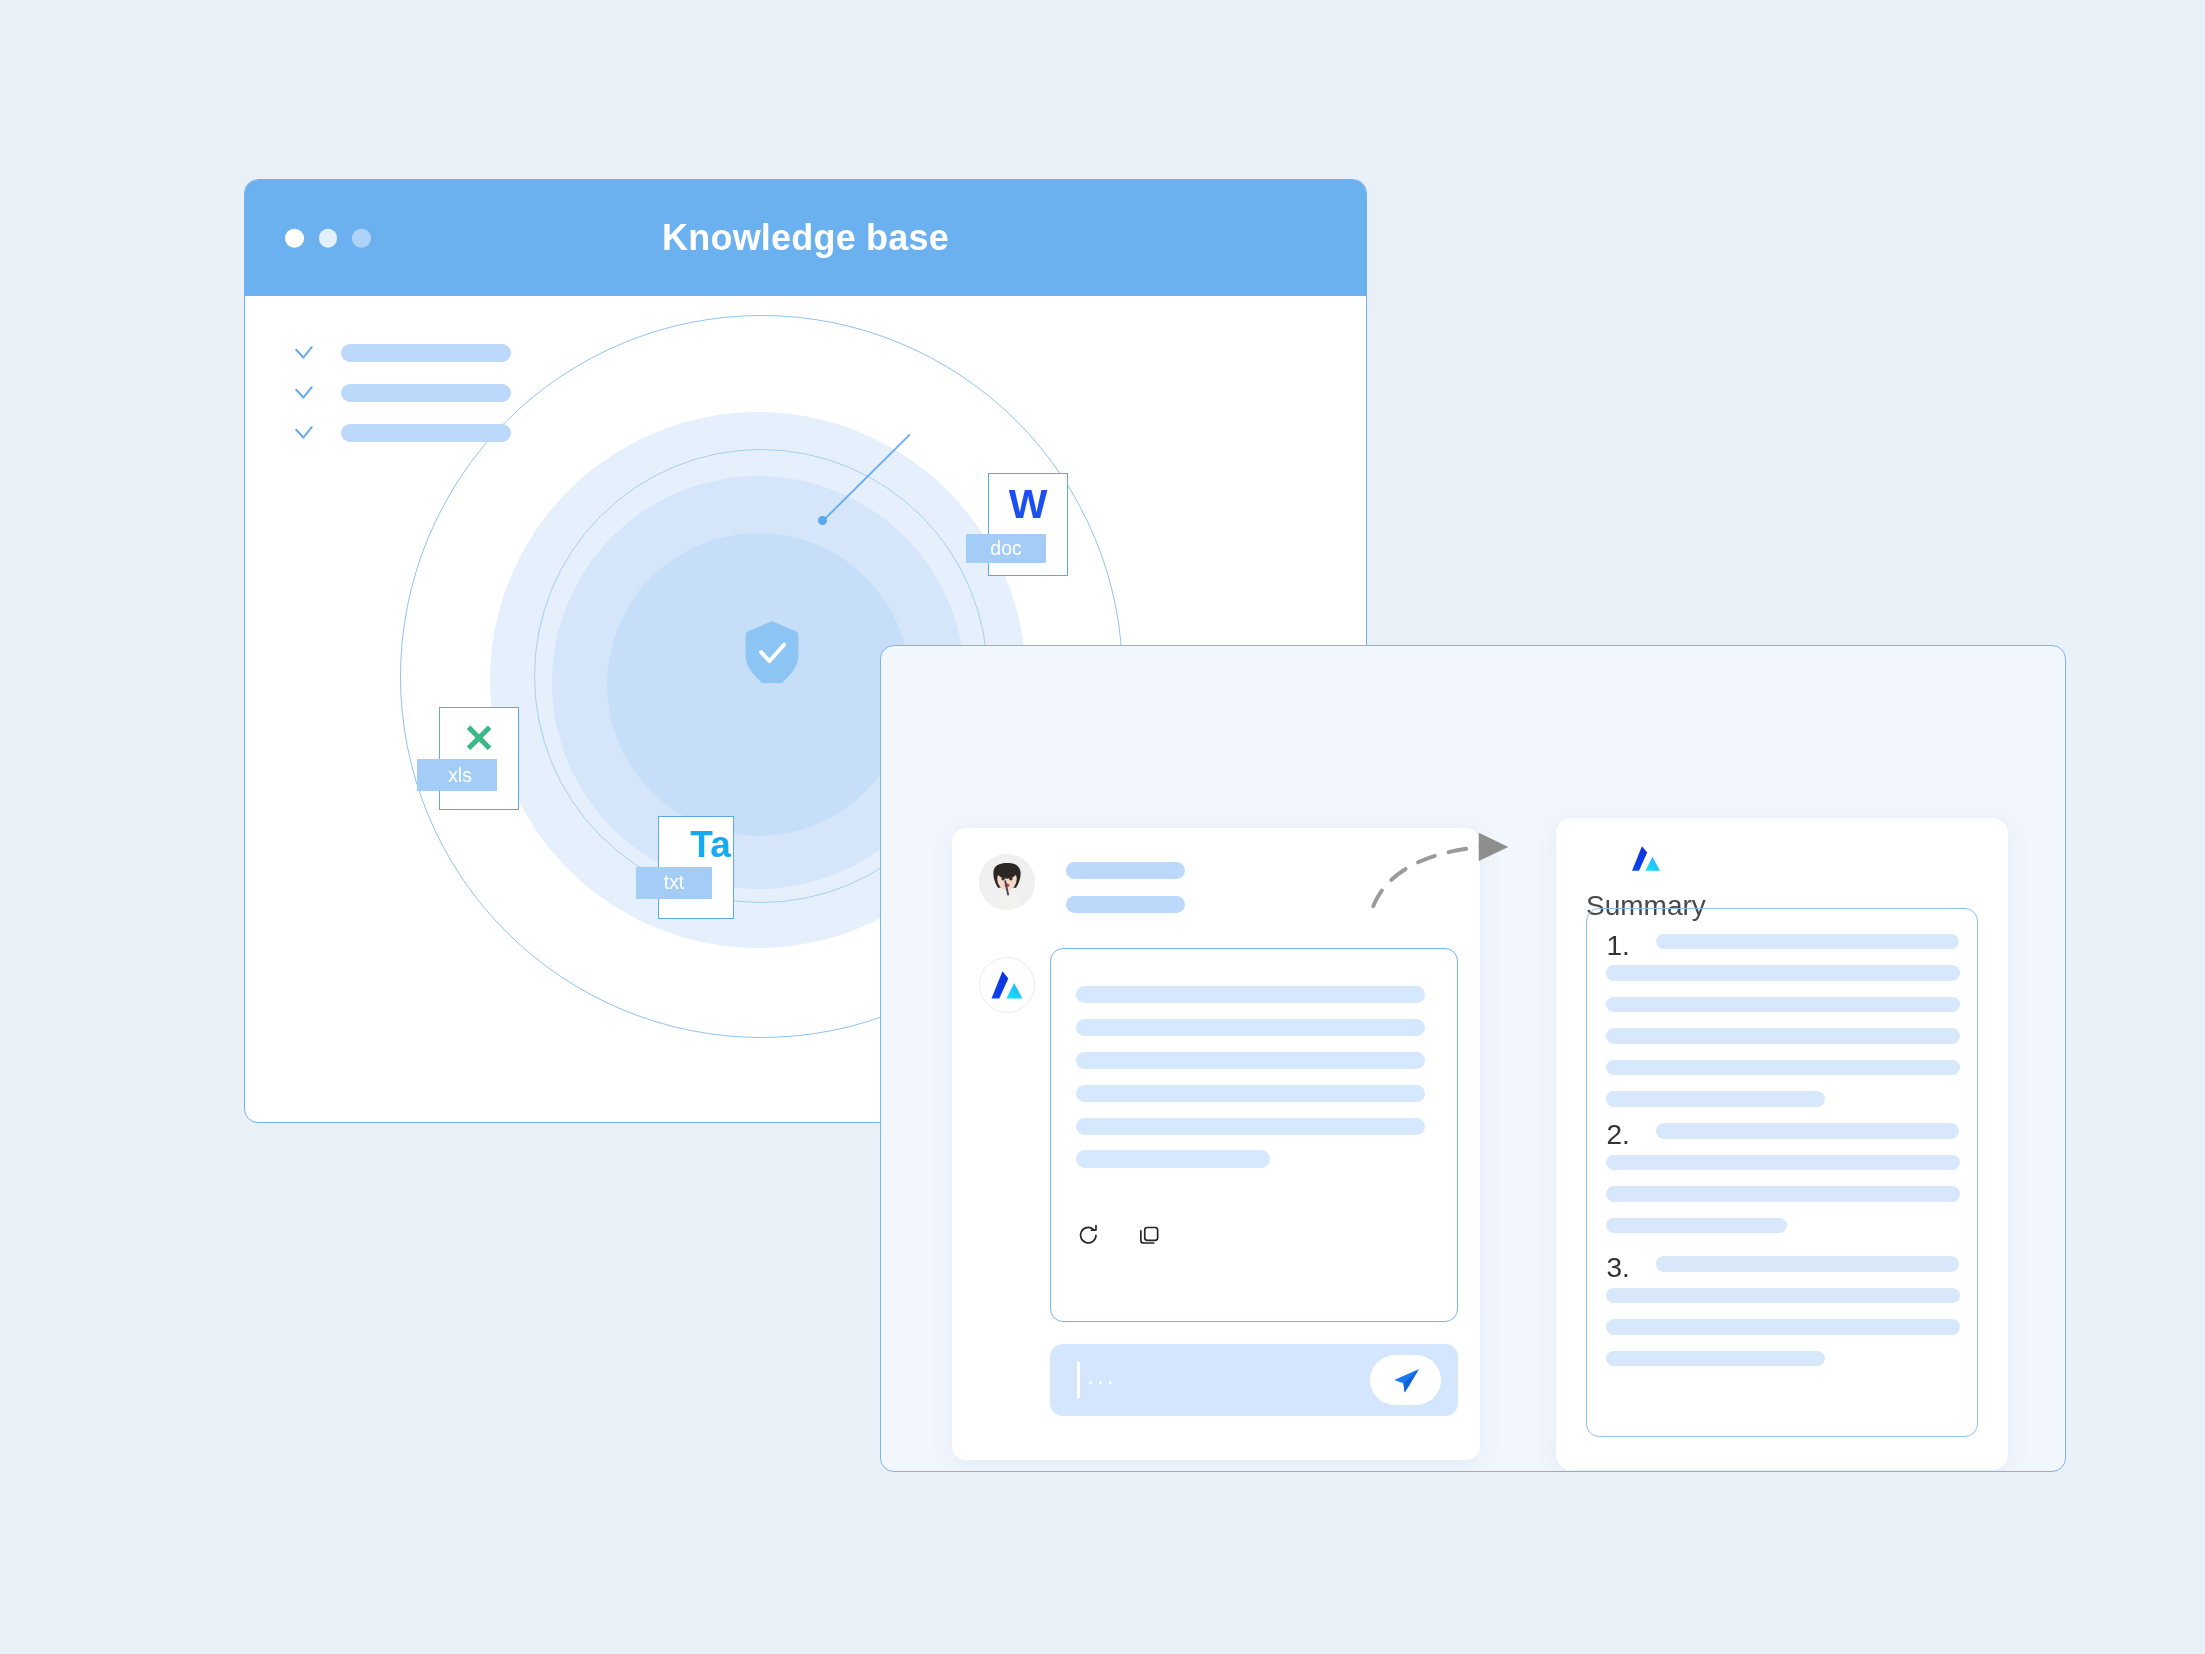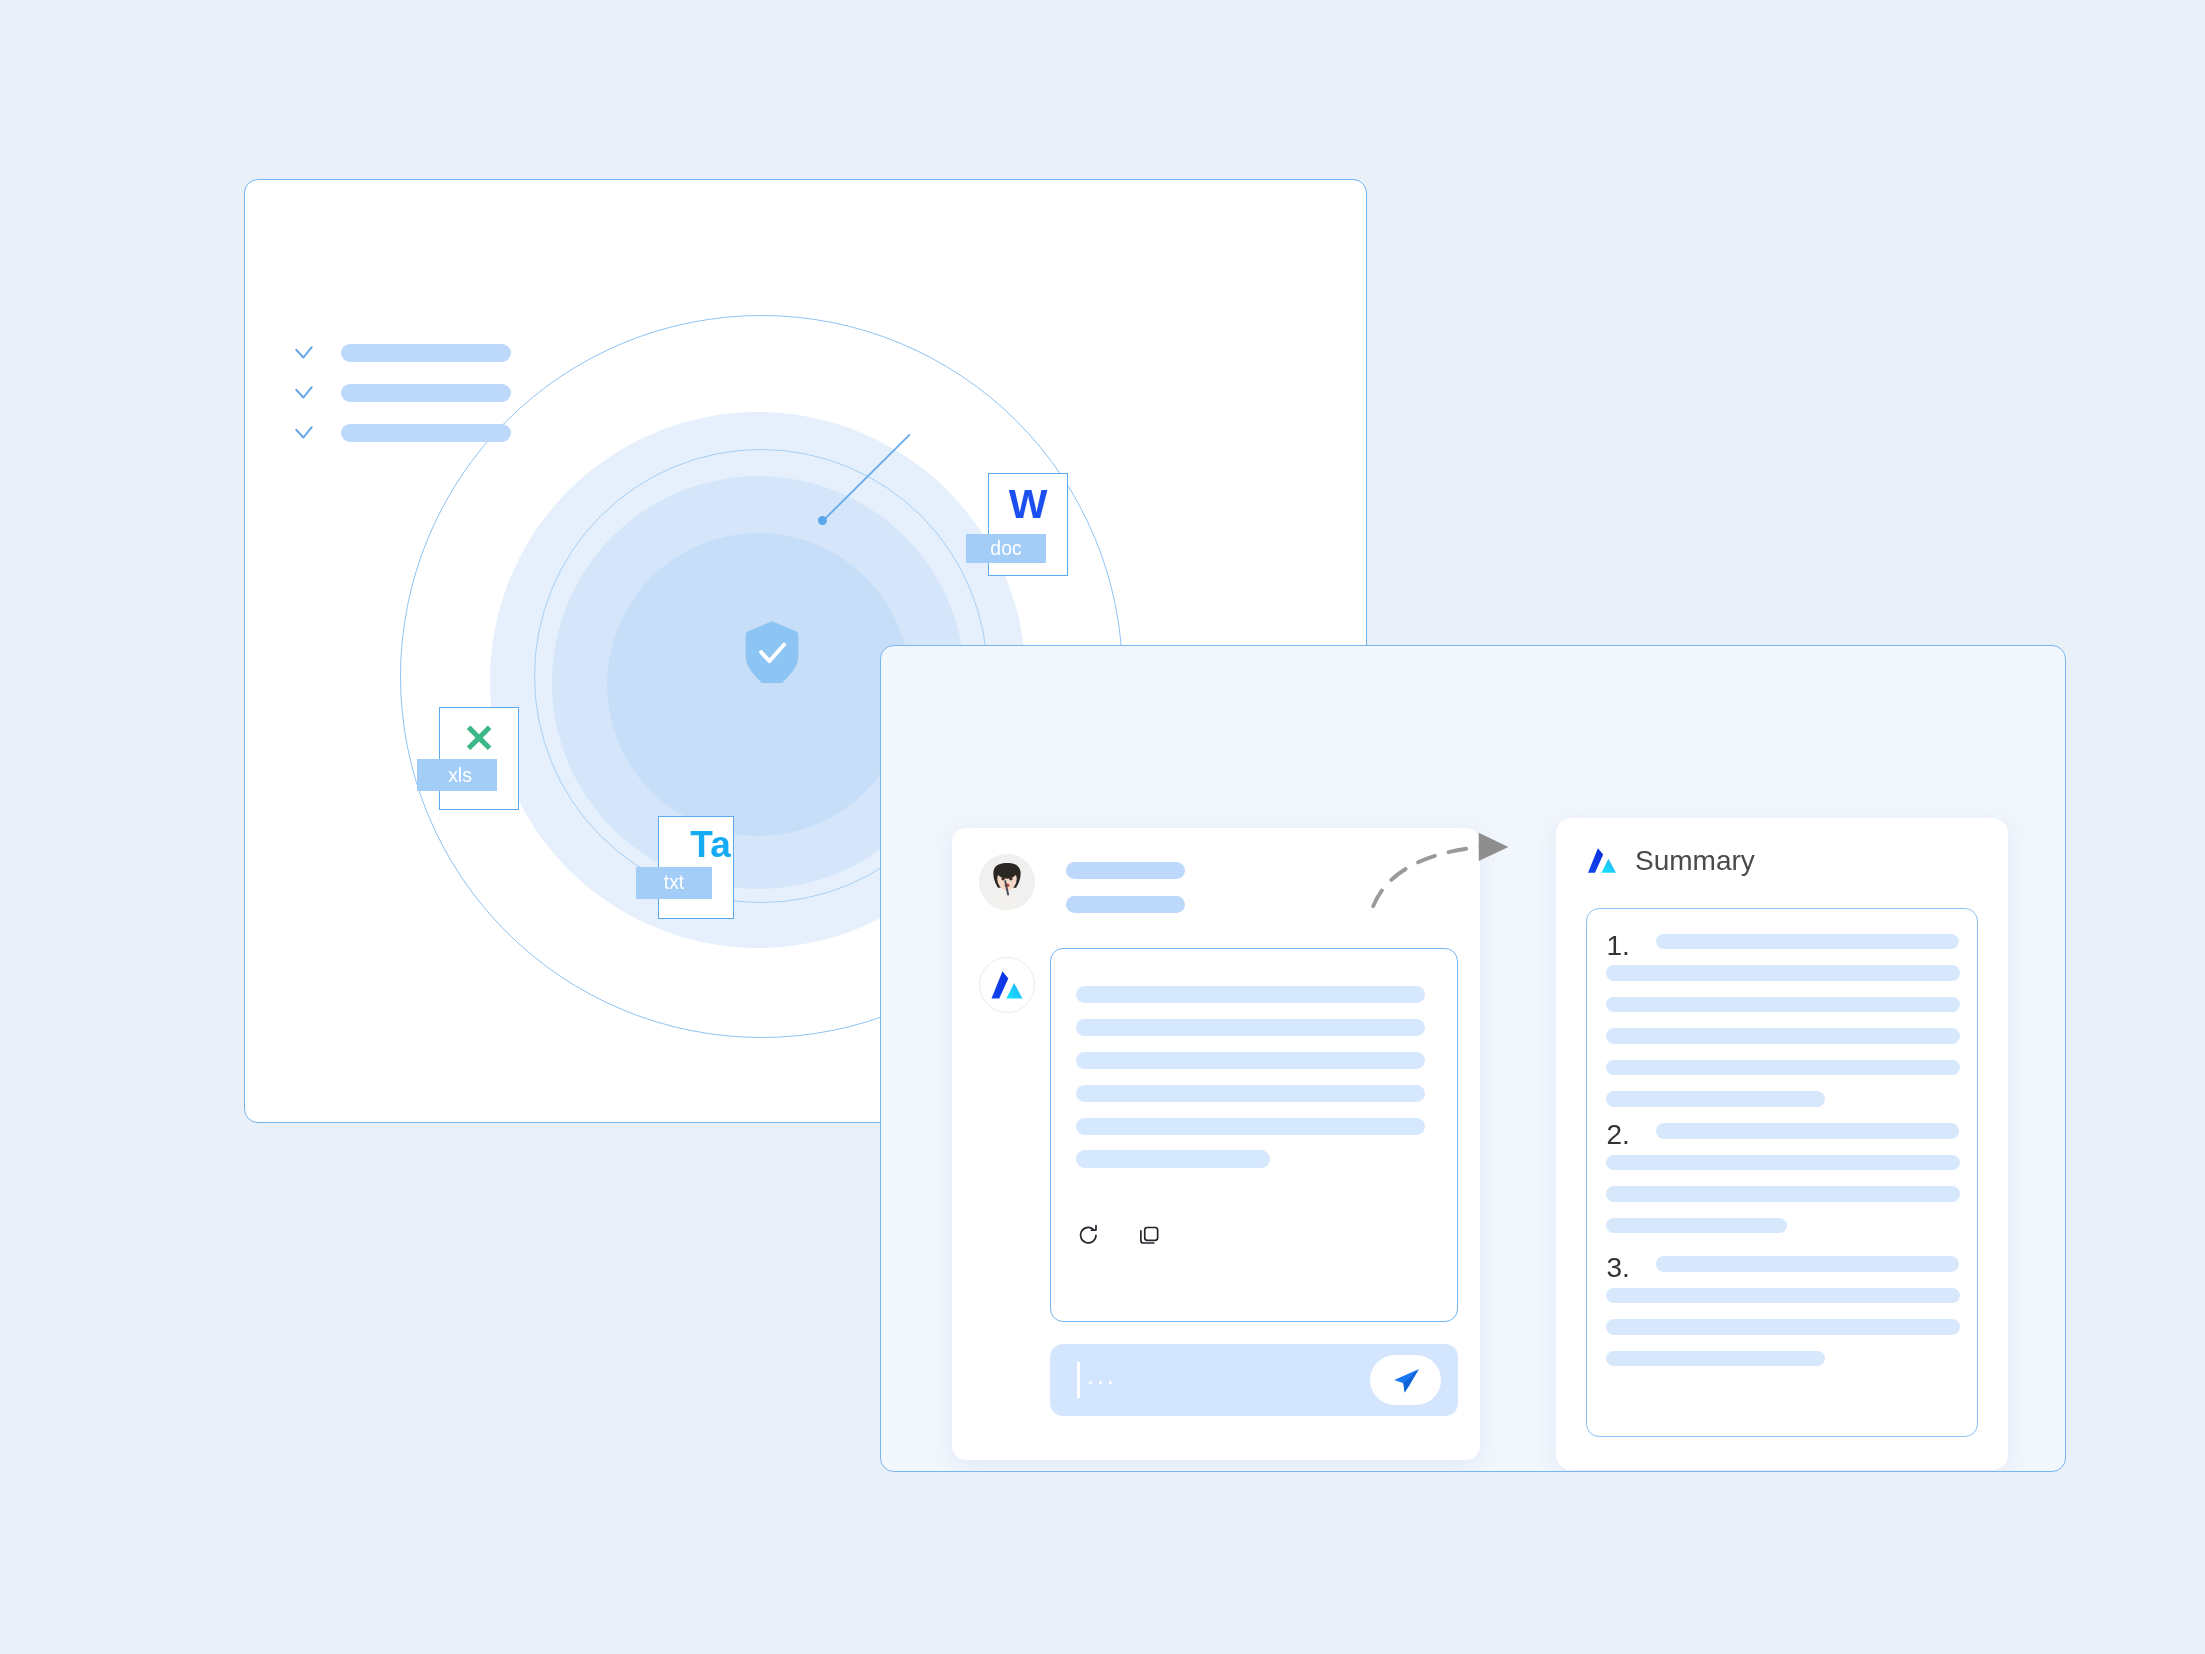--- a/index.html
+++ b/index.html
@@ -142,21 +142,21 @@
     width: 71px; height: 50px; background: #ffffff; border-radius: 25px;
     display: flex; align-items: center; justify-content: center; cursor: pointer;
   }
 
   
   .summary-card {
     position: absolute; left: 675px; top: 58px; width: 452px; height: 652px;
     background: #fff; border-radius: 15.5px;
     box-shadow: 0 5.2px 22px rgba(80,120,180,.09);
   }
-  .summary-head { position: absolute; left: 30px; top: 27px; display: flex; align-items: center; gap: 17px; }
+  .summary-head { position: absolute; left: 30px; top: 27px; display: flex; align-items: center; gap: 17px; flex-direction: column; }
   .summary-title { font-size: 28px; color: #4a4a4a; font-weight: 400; }
   .summary-list {
     position: absolute; left: 30px; top: 90px; width: 392px; height: 529px;
     border: 1.9px solid #8cc0f2; border-radius: 13px;
   }
   .sum-item { position: absolute; left: 19.4px; width: 354px; }
   .sum-num { position: absolute; left: 0; top: -3.9px; font-size: 28px; color: #333; }
   .sum-lines { position: absolute; left: 0; top: 0; display: flex; flex-direction: column; gap: 16px; }
   .sum-lines .bar { height: 15.5px; background: #d7e8fd; }
   .first-line { margin-left: 50px; }
@@ -170,20 +170,28 @@
     background: #e6f0fc; border-radius: 50%; opacity: .6;
   }
 </style>
 </head>
 <body>
 
 <div class="stage">
 
   <div class="kb-window">
 
+    <div class="kb-titlebar">
+      <div class="dots">
+        <span class="dot d1"></span>
+        <span class="dot d2"></span>
+        <span class="dot d3"></span>
+      </div>
+      <div class="kb-title">Knowledge base</div>
+    </div>
 
     <div class="kb-body">
 
       <div class="radar">
         <div class="ring fill-1"></div>
         <div class="ring fill-2"></div>
         <div class="ring fill-3"></div>
         <div class="ring ring-out"></div>
         <div class="ring ring-mid"></div>
         <svg class="radar-line" viewBox="0 0 1120 1120">

